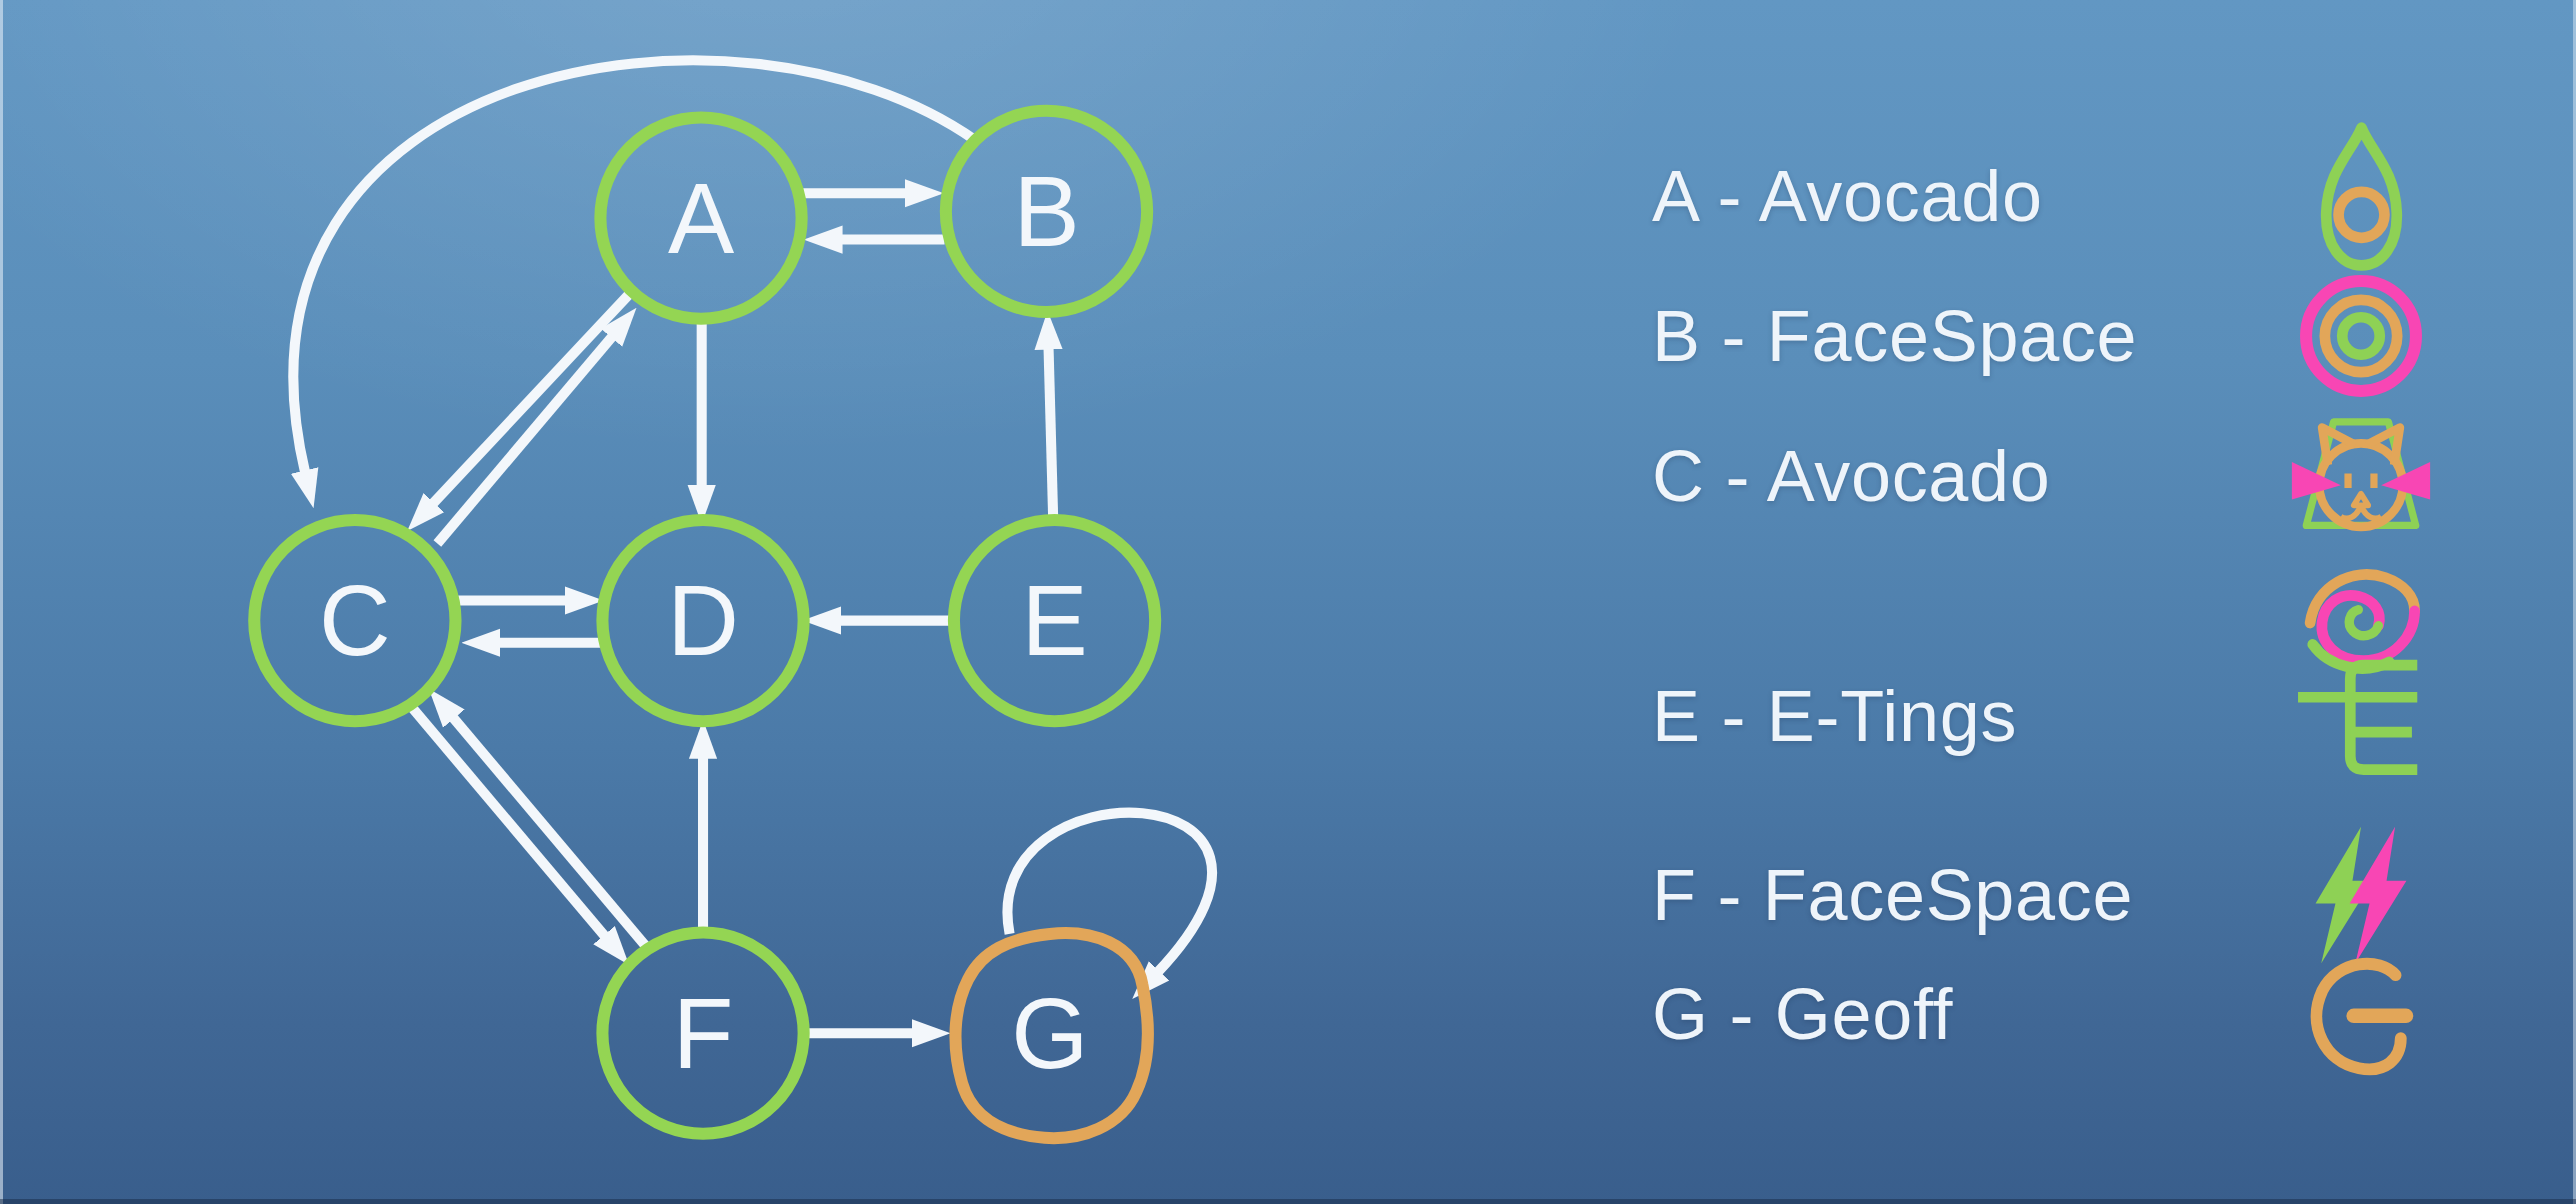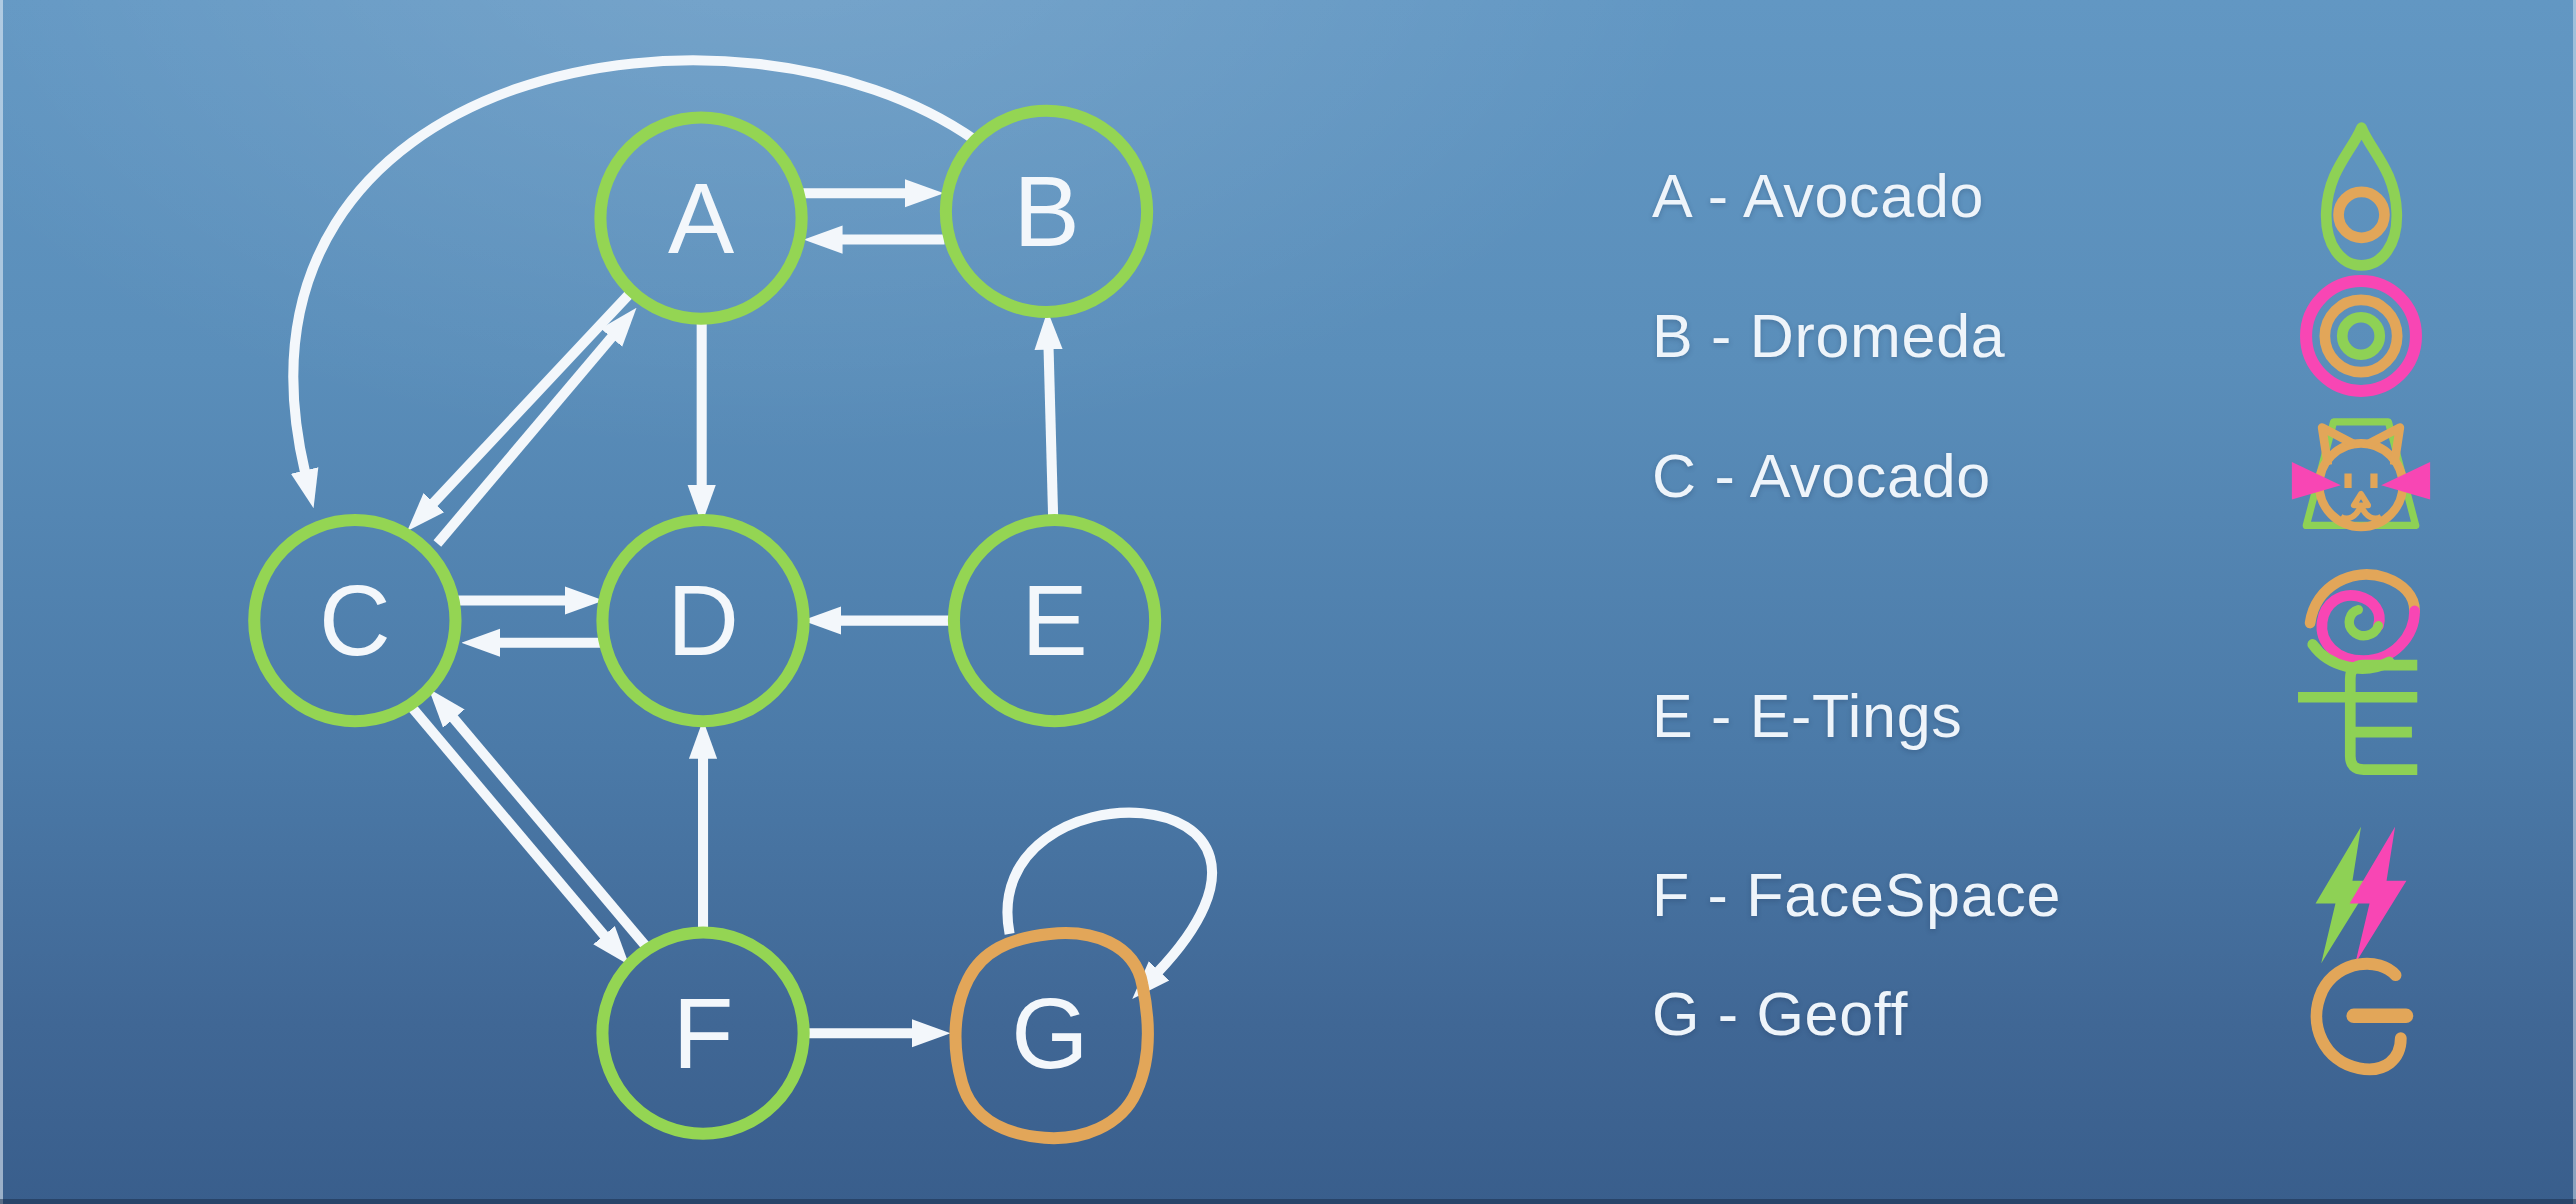--- a/index.html
+++ b/index.html
@@ -20,21 +20,21 @@
   #graph-svg{position:absolute;left:0;top:0;width:2576px;height:1205px;}
   .edge{fill:none;stroke:#f3f7fb;stroke-width:15px;stroke-linecap:butt;}
   .node-ring{fill:none;stroke-width:18px;stroke-linejoin:round;}
   .node-label{
     font-family:"Liberation Sans",sans-serif;font-size:148px;fill:#f3f7fb;
     text-anchor:middle;font-weight:400;
   }
 
   .legend-row{position:absolute;left:1652px;width:899px;height:140px;display:flex;align-items:center;}
   .legend-label{
-    font-size:61px;color:#eef4fa;letter-spacing:0.7px;white-space:nowrap;
+    font-size:72px;color:#eef4fa;letter-spacing:0.7px;white-space:nowrap;
     text-shadow:0 2px 5.4px rgba(25,45,75,0.25);
   }
   .legend-icon{
     position:absolute;left:637px;width:144px;height:140px;
     display:flex;align-items:center;justify-content:center;
   }
   .legend-icon svg{display:block;}
 </style>
 </head>
 <body>
@@ -88,21 +88,21 @@
       <span class="legend-label">A - Avocado</span>
       <span class="legend-icon">
         <svg width="101" height="153" viewBox="0 0 66 100">
           <path d="M33 5 C27 20 11 33 10 60 C9 82 20 95 33 95 C46 95 57 82 56 60 C55 33 39 20 33 5 Z" fill="none" stroke="#8ed155" stroke-width="7" stroke-linejoin="round"></path>
           <circle cx="33" cy="62" r="15" fill="none" stroke="#e2a659" stroke-width="7"></circle>
         </svg>
       </span>
     </div>
 
     <div class="legend-row" style="top:266px">
-      <span class="legend-label">B - Dromeda</span>
+      <span class="legend-label">B - FaceSpace</span>
       <span class="legend-icon">
         <svg width="134" height="134" viewBox="0 0 100 100">
           <circle cx="50" cy="50" r="41" fill="none" stroke="#f846b4" stroke-width="9"></circle>
           <circle cx="50" cy="50" r="27" fill="none" stroke="#e2a659" stroke-width="8"></circle>
           <circle cx="50" cy="50" r="14" fill="none" stroke="#8ed155" stroke-width="8"></circle>
         </svg>
       </span>
     </div>
 
     <div class="legend-row" style="top:406px">

